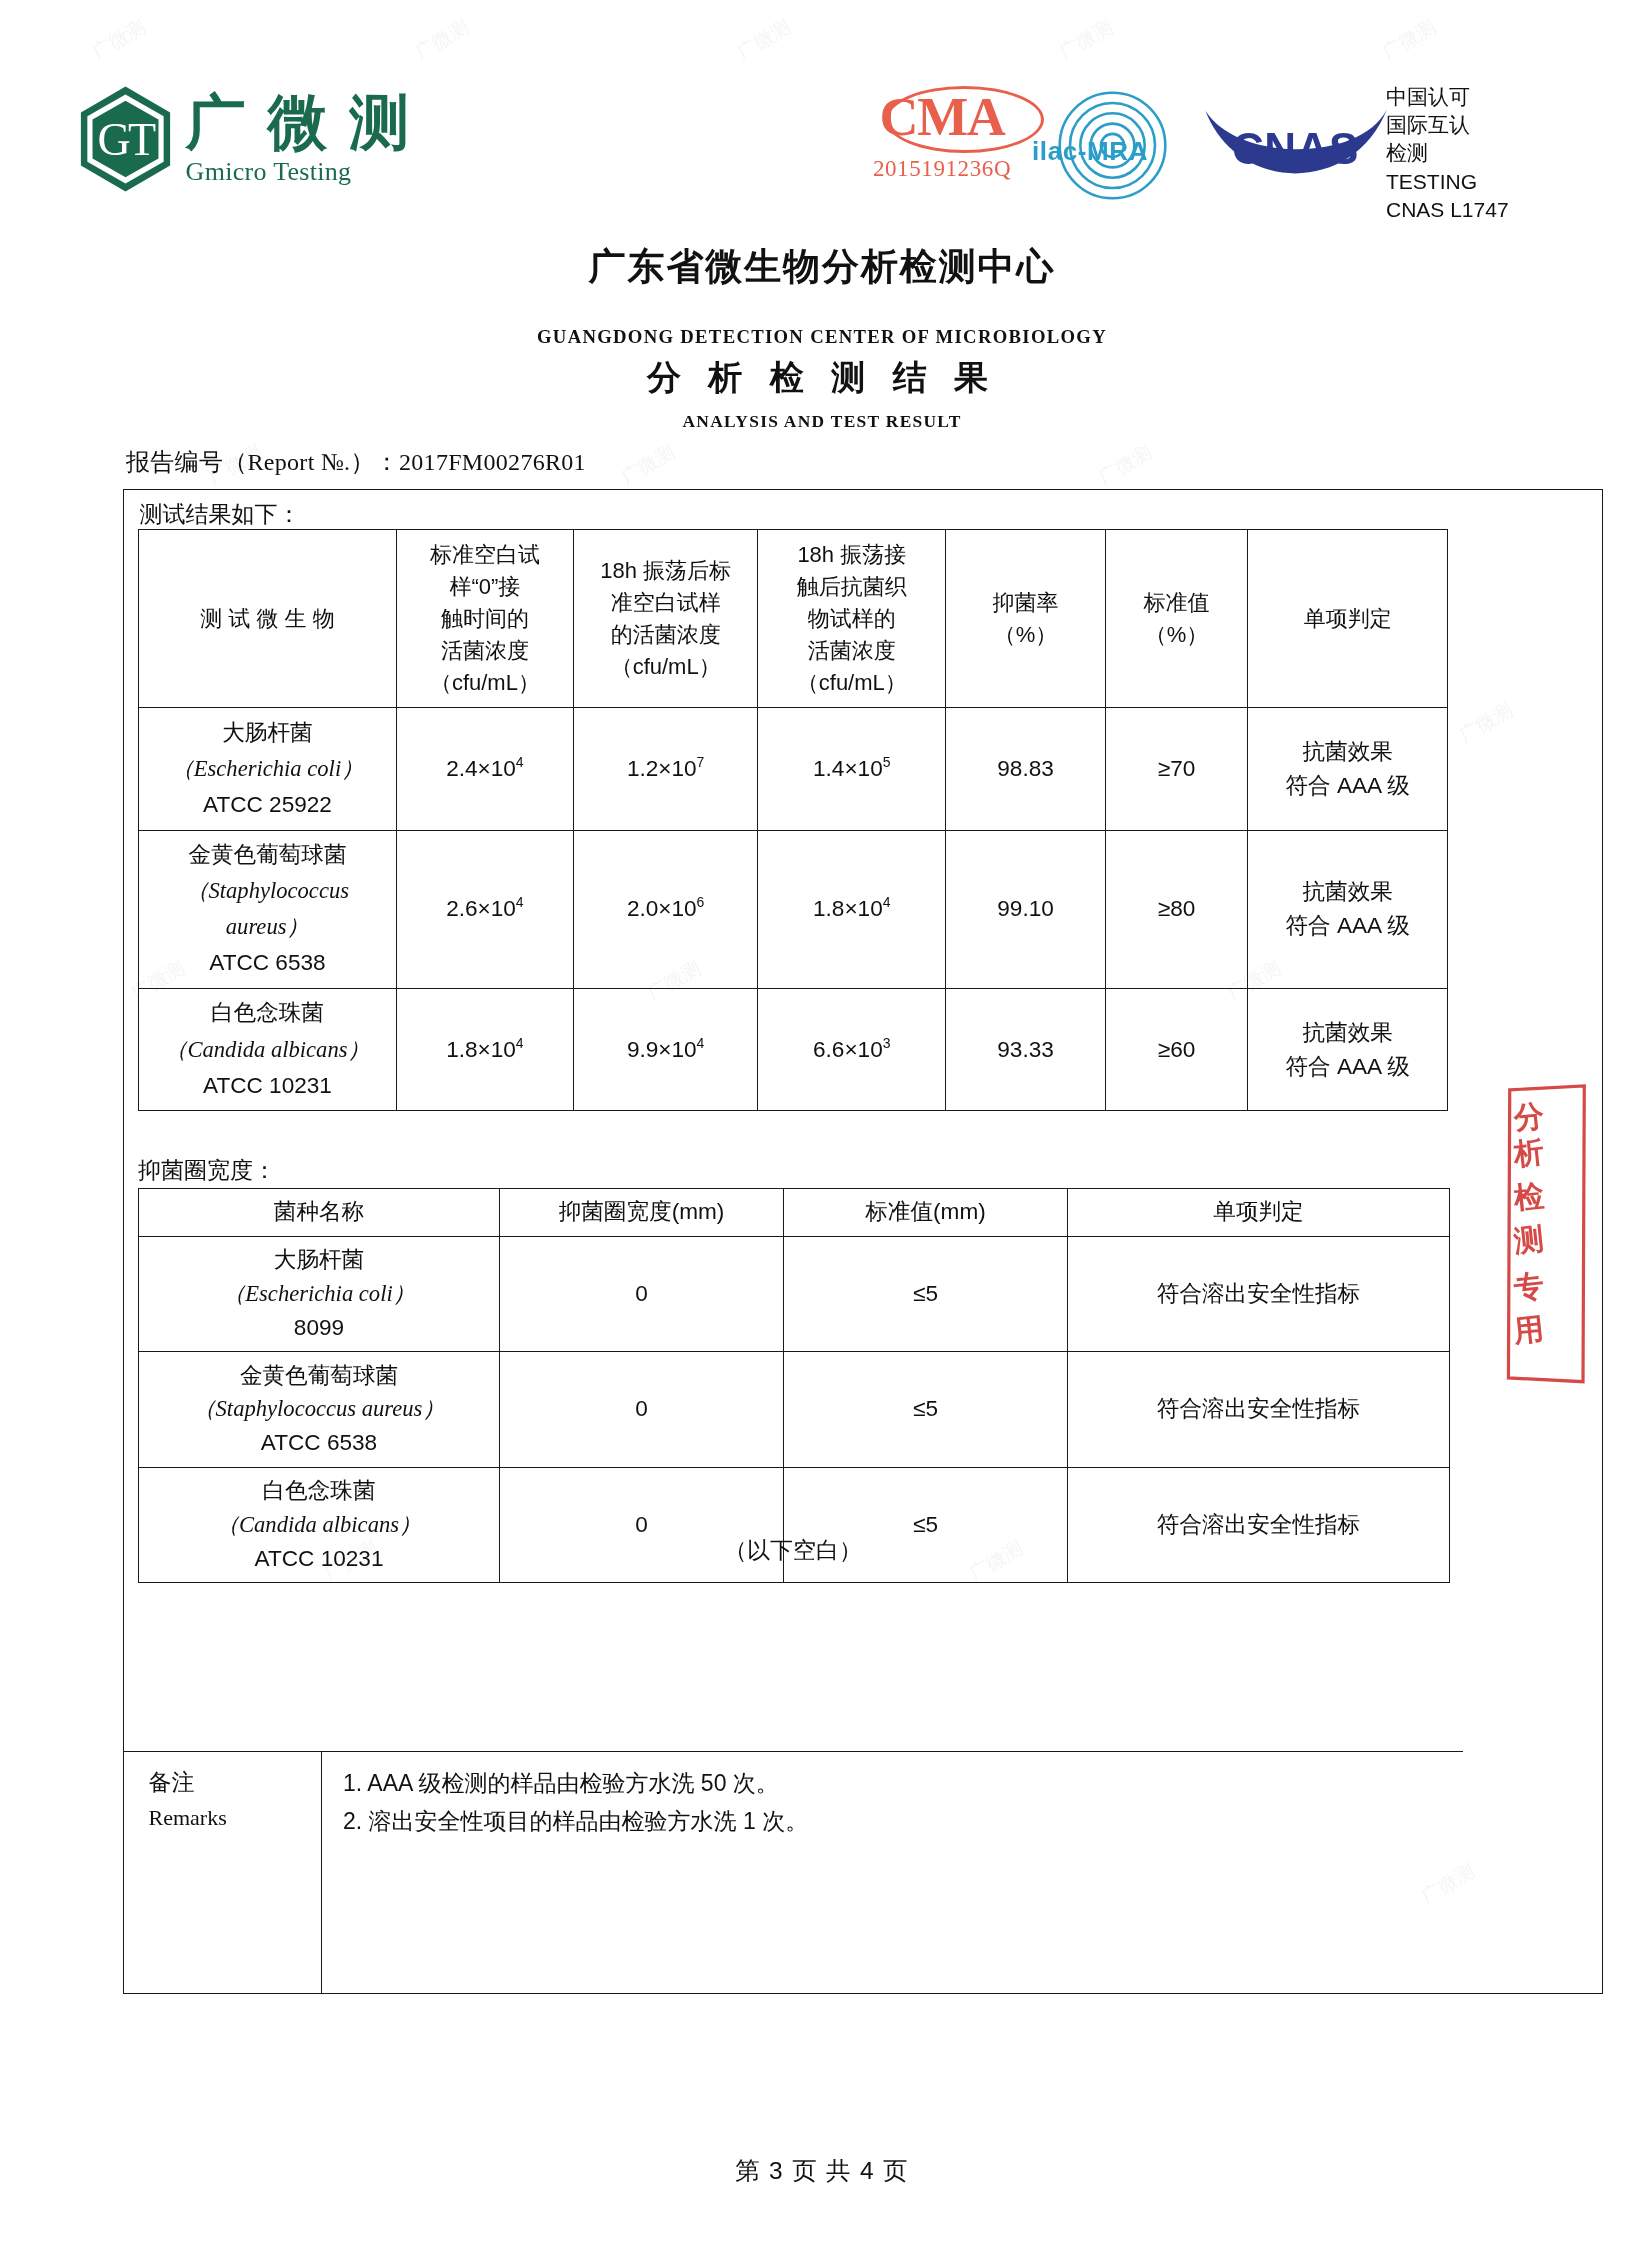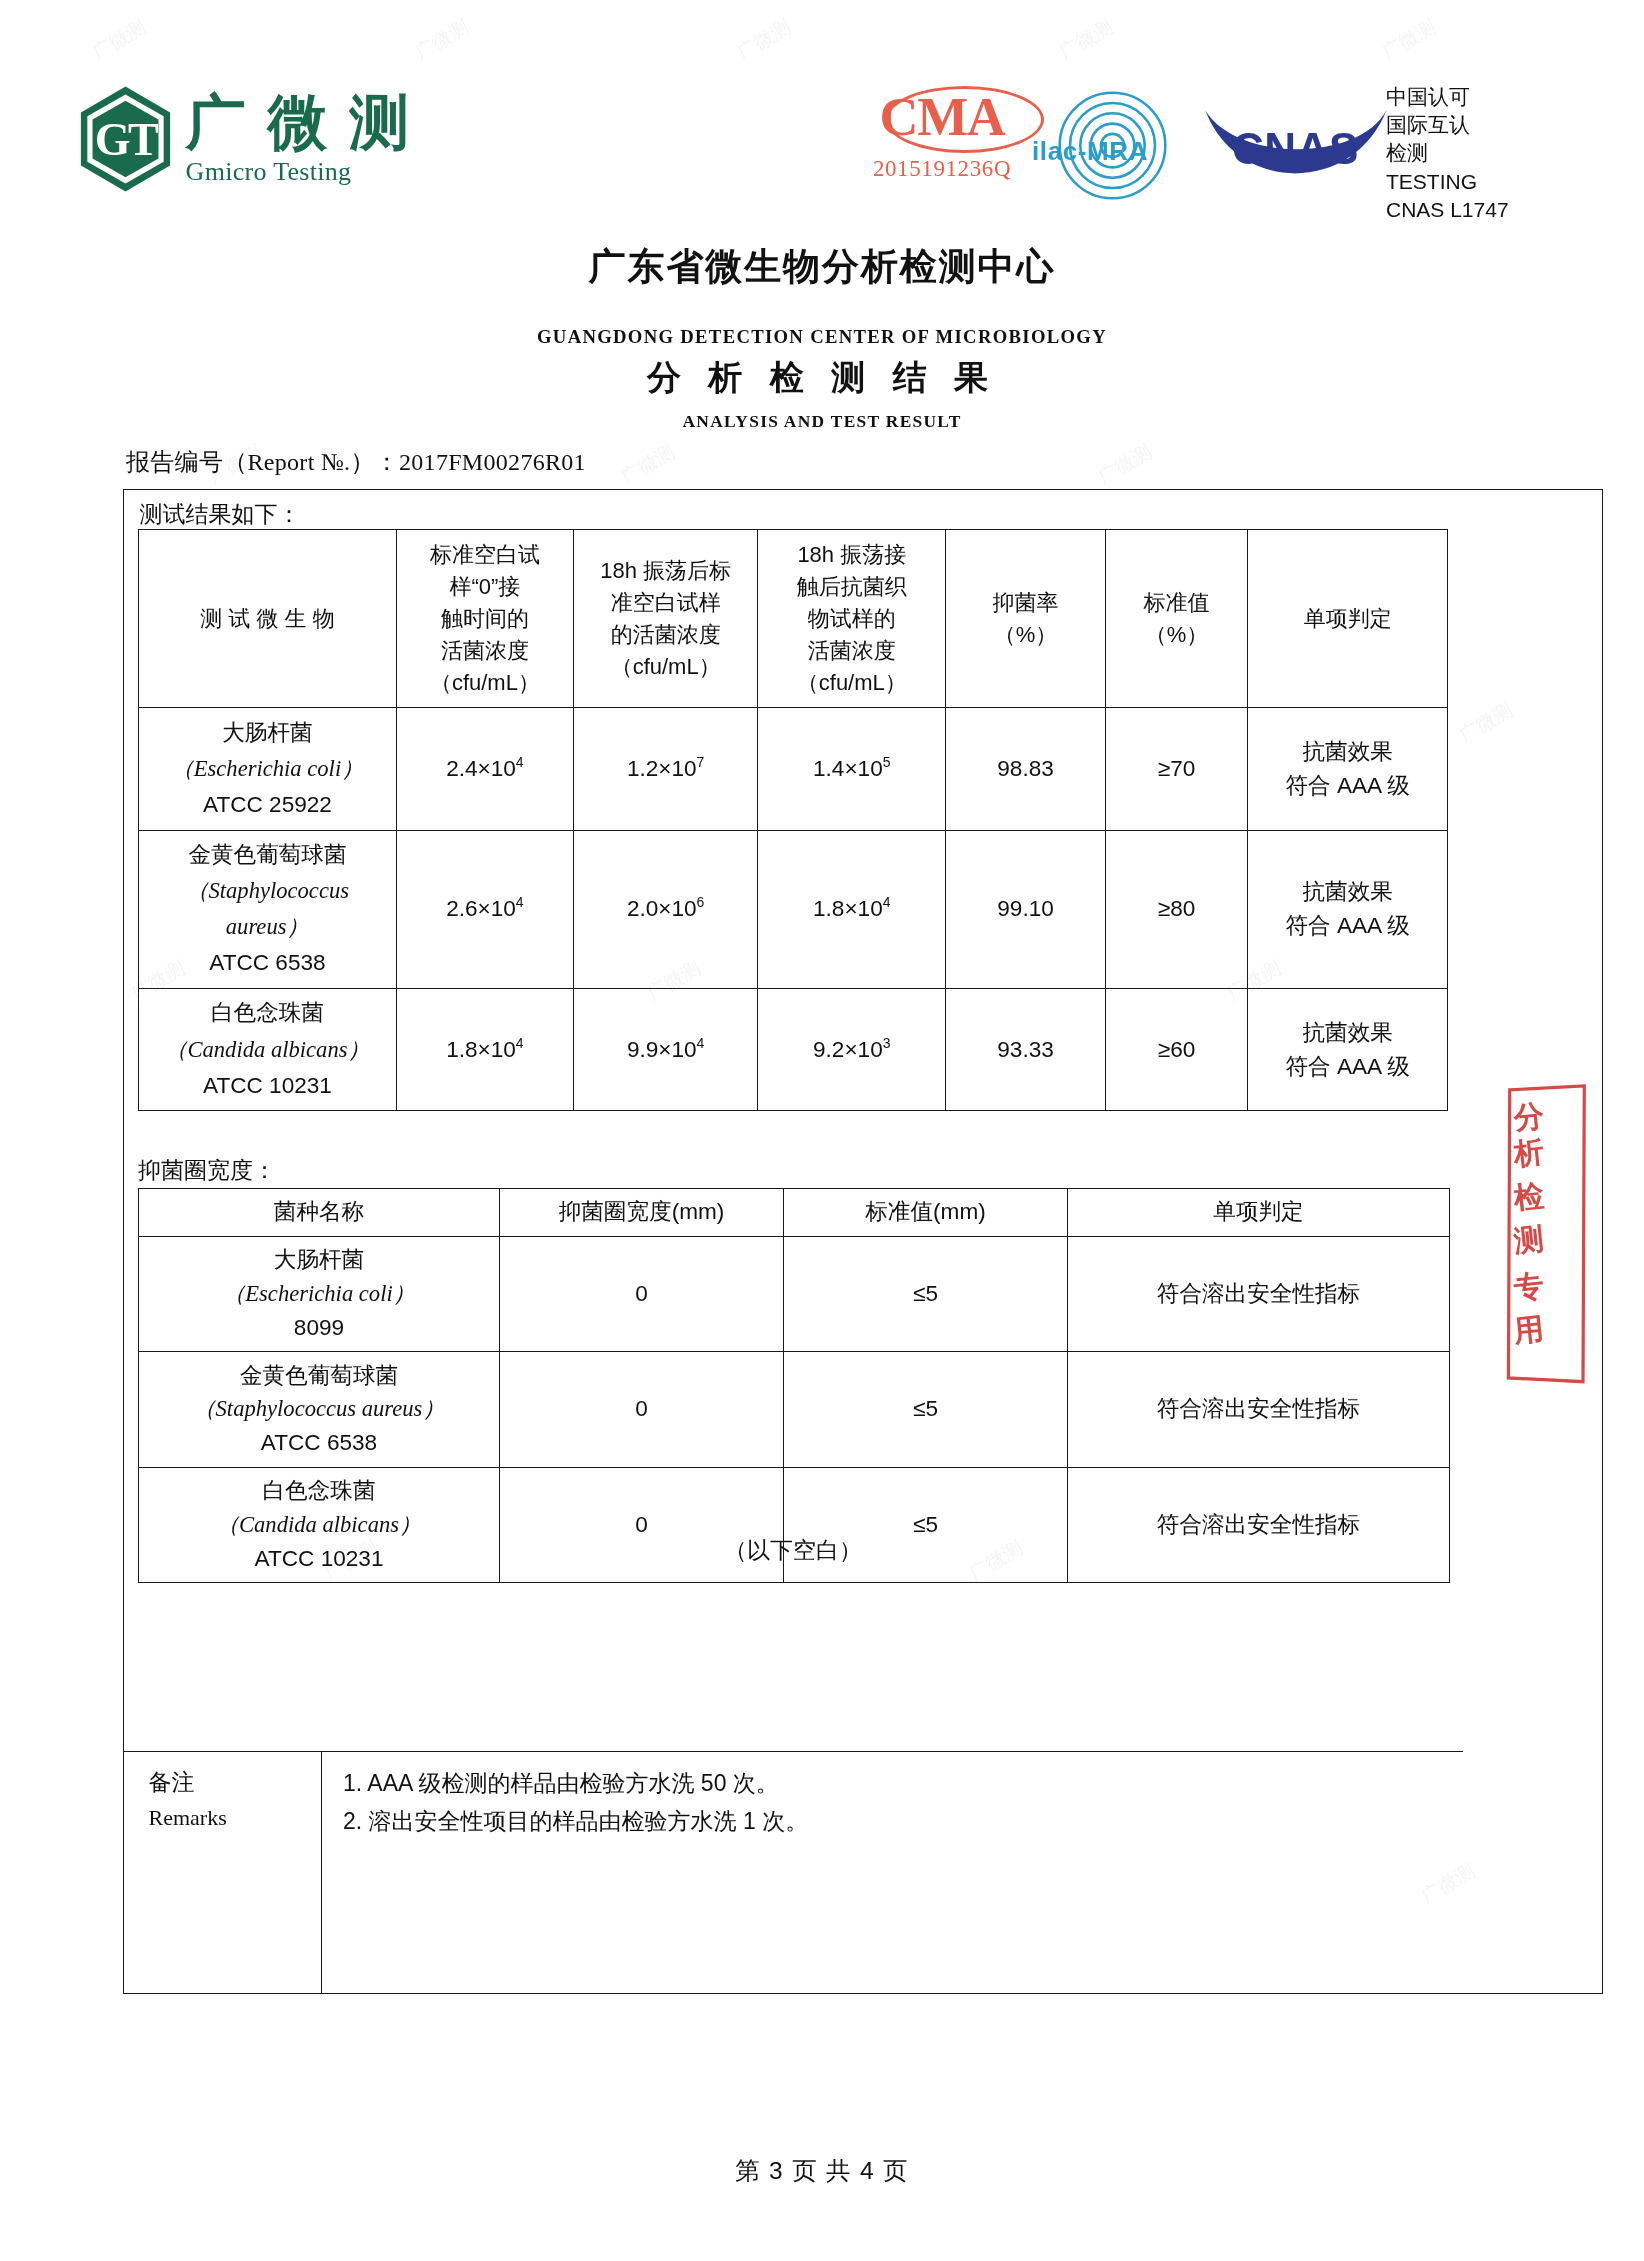--- a/index.html
+++ b/index.html
@@ -50,21 +50,21 @@
     width: 97px; height: 110px;
   }
   .hexlogo .gt {
     position: absolute;
     left: 0; top: 0;
     width: 97px; height: 110px;
     display: flex;
     align-items: center;
     justify-content: center;
     font-family: "Liberation Serif", serif;
-    font-weight: bold;
+    font-weight: normal;
     font-size: 46px;
     color: #ffffff;
     letter-spacing: -2.6px;
   }
   .logo-text-cn {
     font-family: "Liberation Sans", sans-serif;
     font-size: 60px;
     font-weight: bold;
     color: #1a6b4e;
     letter-spacing: 2.6px;
@@ -534,21 +534,21 @@
         </tr>
 
         <tr>
           <td class="namecell">
             <div>白色念珠菌</div>
             <div class="italic">（Candida albicans）</div>
             <div>ATCC 10231</div>
           </td>
           <td class="serifnum"><span>1.8×10</span><span class="sup">4</span></td>
           <td class="serifnum"><span>9.9×10</span><span class="sup">4</span></td>
-          <td class="serifnum"><span>9.2×10</span><span class="sup">3</span></td>
+          <td class="serifnum"><span>6.6×10</span><span class="sup">3</span></td>
           <td class="serifnum">93.33</td>
           <td class="serifnum">≥60</td>
           <td>
             <div>抗菌效果</div>
             <div>符合 AAA 级</div>
           </td>
         </tr>
       </tbody>
     </table>
 

